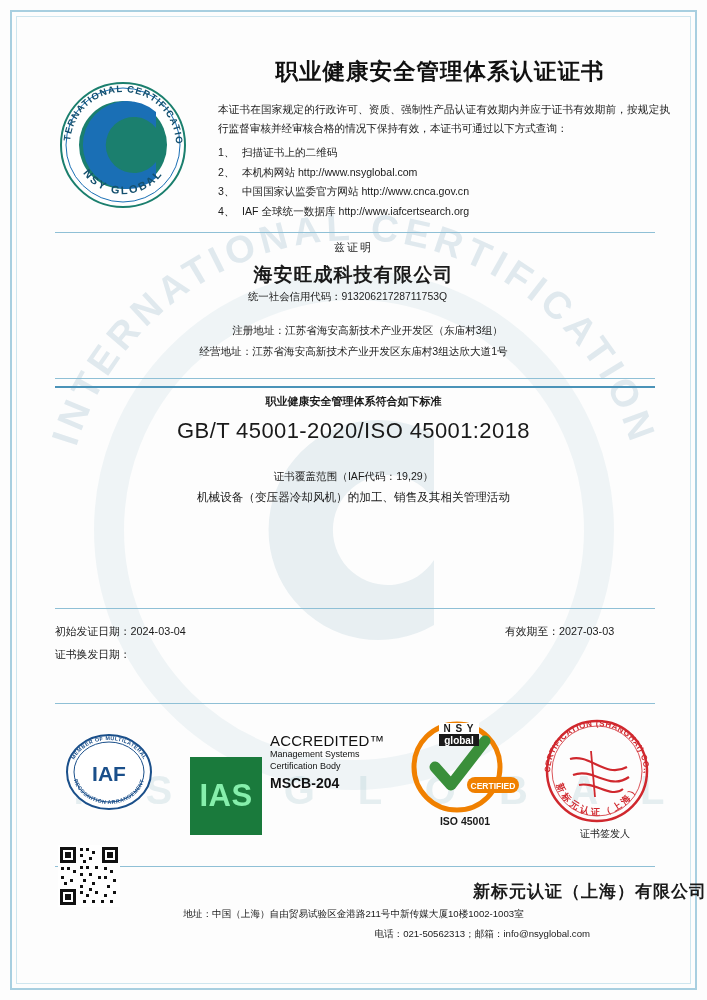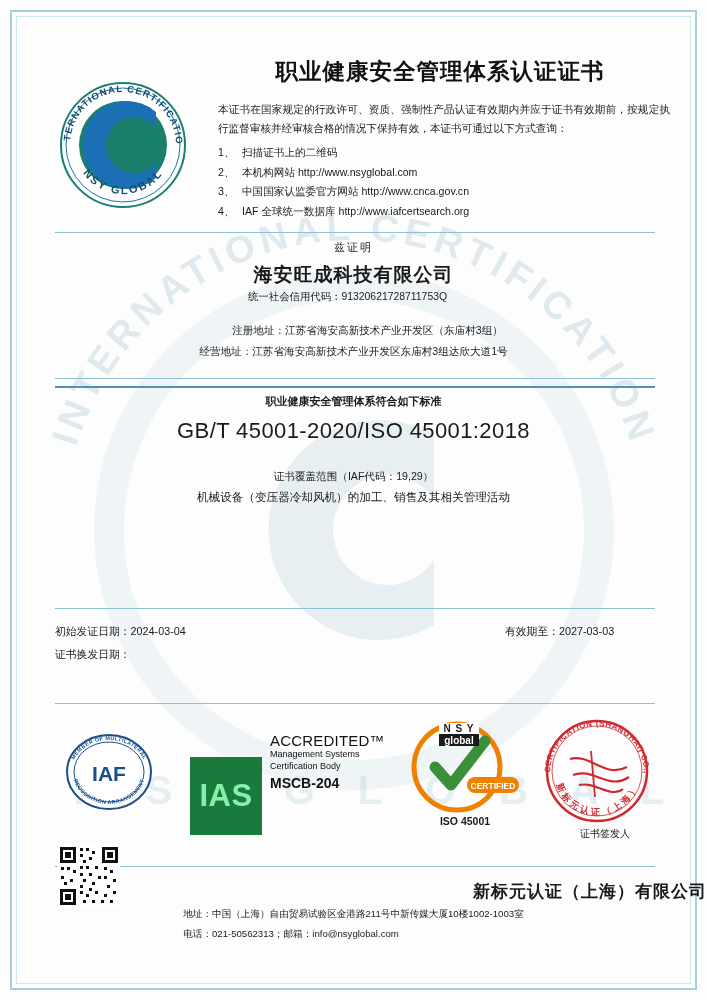--- a/index.html
+++ b/index.html
@@ -329,22 +329,23 @@
     position: absolute;
     left: 0; top: 908px;
     width: 707px;
     text-align: center;
     font-size: 9.6px;
   }
   .footer-tel {
     position: absolute;
     left: 0; top: 928px;
     width: 582px;
-    text-align: center;
+    text-align: right;
     font-size: 9.6px;
+    padding-left: 8px;
   }
 </style>
 </head>
 <body>
 
 <div class="page">
 
   <div class="border-outer"></div>
   <div class="border-inner"></div>
 

